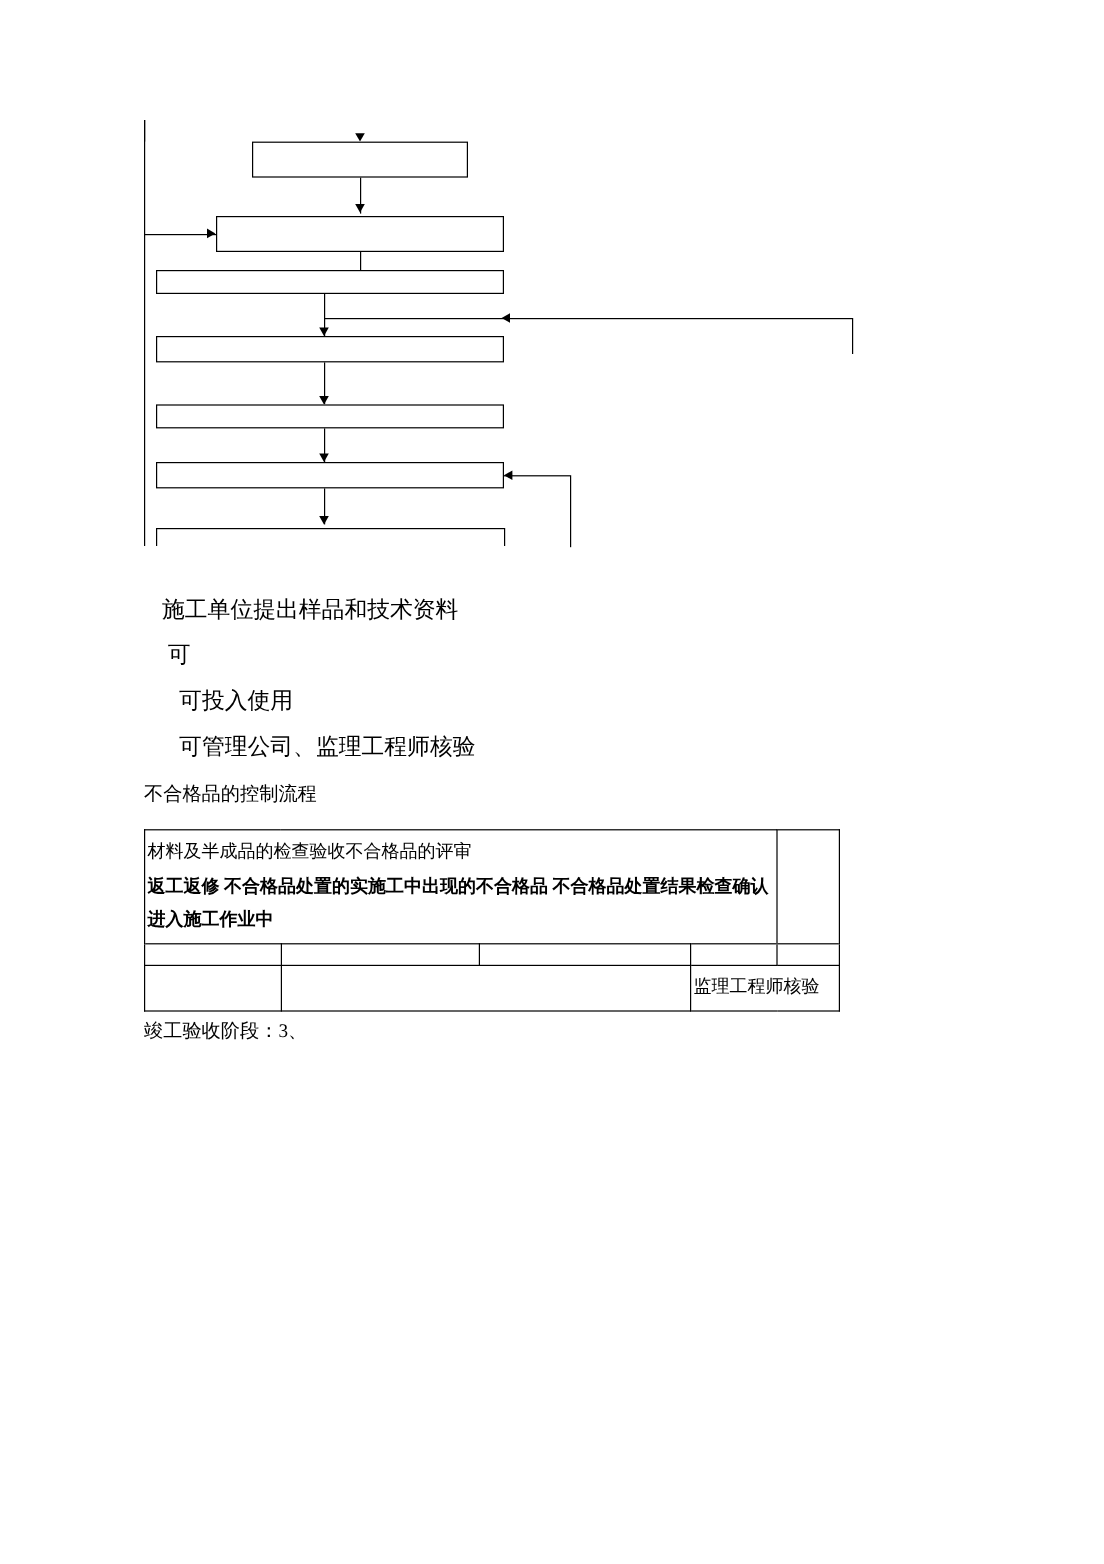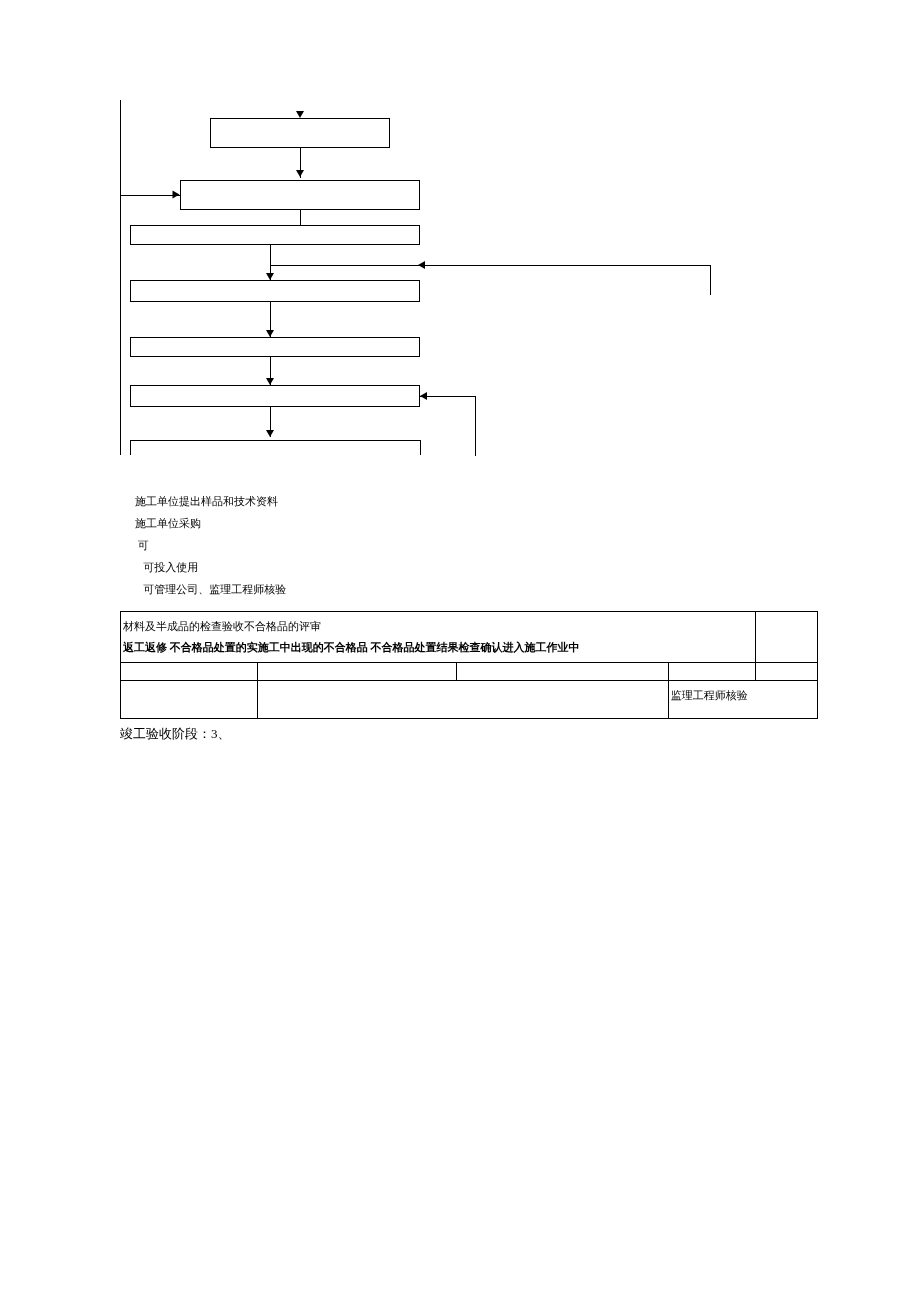--- a/index.html
+++ b/index.html
@@ -43,44 +43,44 @@
     }
     .arrowhead-right {
       position: absolute;
       width: 0;
       height: 0;
       border-top: 4px solid transparent;
       border-bottom: 4px solid transparent;
       border-right: 7px solid #000;
     }
     .textlines {
-      font-size: 11px;
+      font-size: 19px;
       line-height: 2.0;
       margin-left: 15px;
       margin-bottom: 10px;
     }
     .textlines div { white-space: pre; }
     .section-title {
       font-size: 16px;
       margin: 8px 0 18px 0;
     }
     .tablewrap {
-      width: 698px;
+      width: 580px;
       border-collapse: collapse;
-      font-size: 11px;
+      font-size: 15px;
       margin-top: 11px;
     }
     .tablewrap td {
       border: 1px solid #000;
       vertical-align: top;
       padding: 4px 2px;
       line-height: 1.9;
     }
     .footer-title {
-      font-size: 13px;
+      font-size: 16px;
       margin-top: 6px;
     }
   </style>
 </head>
 <body>
 
 <div class="page">
 
   <div class="flowchart">
 
@@ -128,26 +128,26 @@
     <div class="vline" style="left:150px; top:307px; height:30px;"></div>
     <div class="arrowhead" style="left:146px; top:330px;"></div>
 
     <div class="hline" style="left:10px; top:340px; width:290px;"></div>
     <div class="vline" style="left:10px; top:340px; height:15px;"></div>
     <div class="vline" style="left:300px; top:340px; height:15px;"></div>
   </div>
 
   <div class="textlines">
     <div>施工单位提出样品和技术资料</div>
-    <div>施工单位采购</div>
     <div> 可</div>
     <div>   可投入使用</div>
     <div>   可管理公司、监理工程师核验</div>
   </div>
 
+  <div class="section-title">不合格品的控制流程</div>
 
   <table class="tablewrap">
     <tbody>
         <tr>
       <td colspan="4" style="border-bottom:none; border-right:1px solid #000;">
         <div>材料及半成品的检查验收不合格品的评审</div>
         <div style="white-space: normal; font-weight: bold;">   返工返修  不合格品处置的实施工中出现的不合格品      不合格品处置结果检查确认进入施工作业中</div>
       </td>
       <td style="width:50px; border-bottom:none;"></td>
     </tr>

